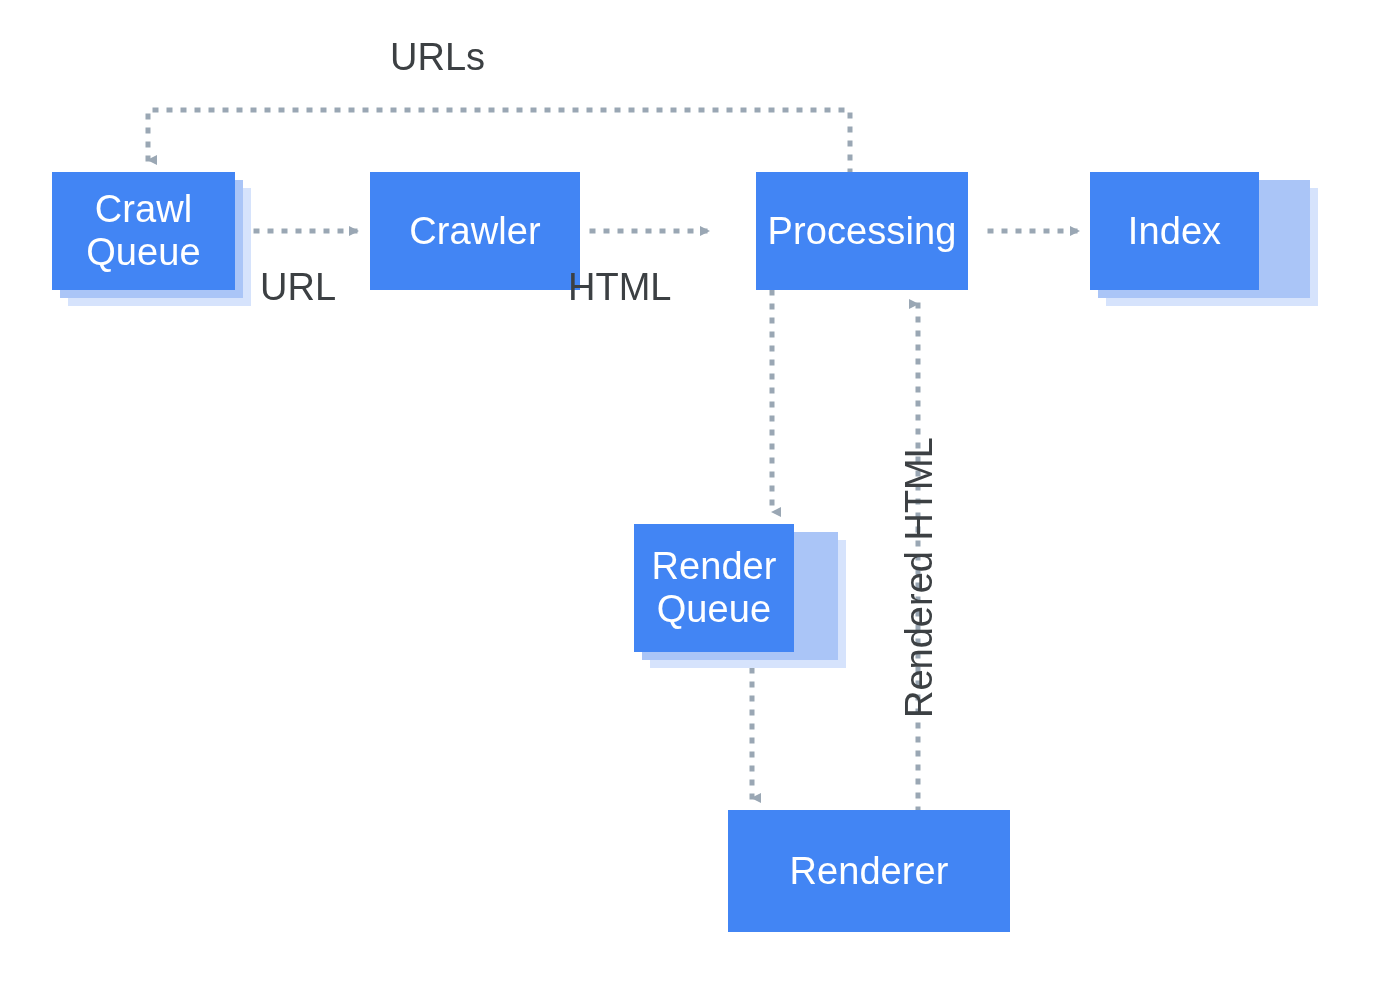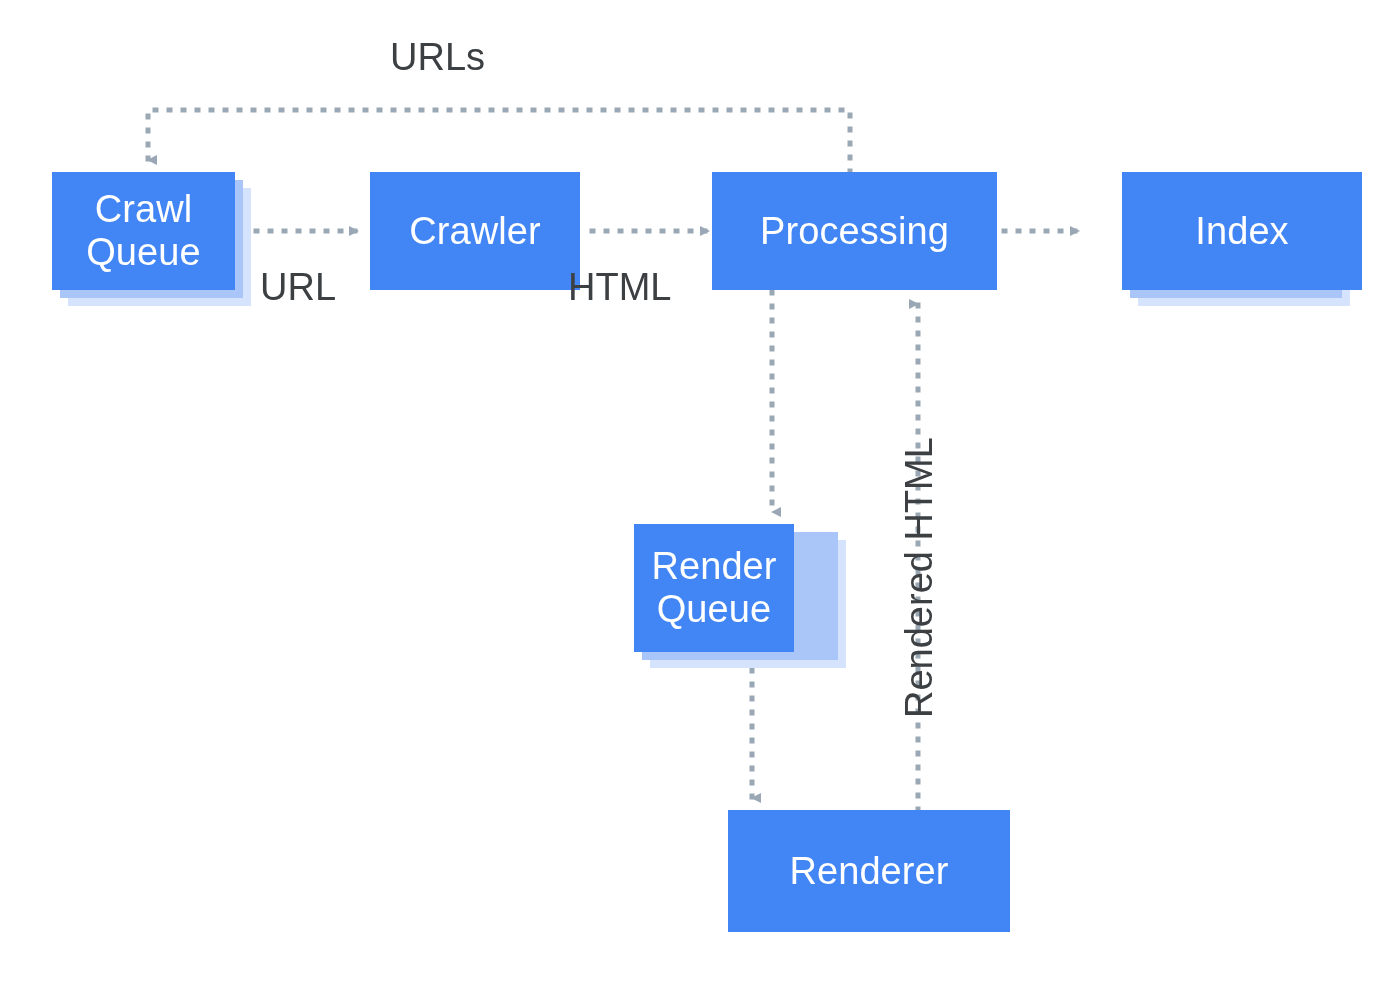--- a/index.html
+++ b/index.html
@@ -131,27 +131,27 @@
 Queue</span>
     </div>
   </div>
 
   <div class="node" style="left:370px; top:172px; width:210px; height:118px;">
     <div class="face">
       <span class="face-label">Crawler</span>
     </div>
   </div>
 
-  <div class="node" style="left:712px; top:172px; width:285px; height:118px;">
+  <div class="node" style="left:756px; top:172px; width:212px; height:118px;">
     <div class="face">
       <span class="face-label">Processing</span>
     </div>
   </div>
 
-  <div class="node" style="left:1122px; top:172px; width:240px; height:118px;">
+  <div class="node" style="left:1090px; top:172px; width:169px; height:118px;">
     <div class="plate far" style="left:16px; top:16px; width:212px; height:118px;"></div>
     <div class="plate near" style="left:8px; top:8px; width:212px; height:118px;"></div>
     <div class="face">
       <span class="face-label">Index</span>
     </div>
   </div>
 
   <div class="node" style="left:634px; top:524px; width:160px; height:128px;">
     <div class="plate far" style="left:16px; top:16px; width:196px; height:128px;"></div>
     <div class="plate near" style="left:8px; top:8px; width:196px; height:128px;"></div>

